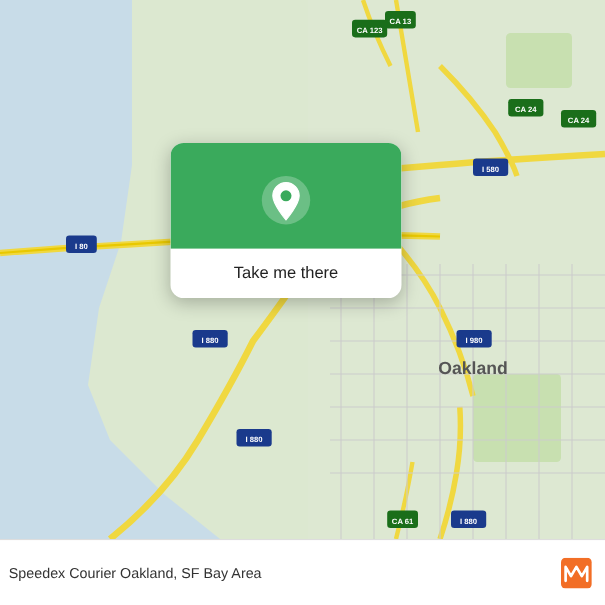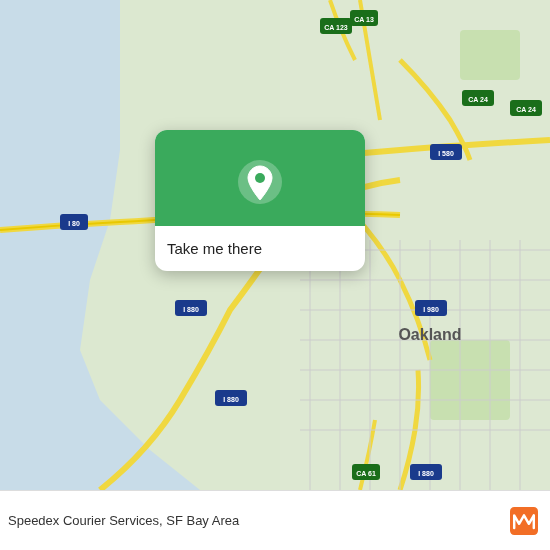--- a/index.html
+++ b/index.html
@@ -45,21 +45,21 @@
     }
 
     .location-pin-icon {
       width: 48px;
       height: 48px;
     }
 
     #popup-label {
       width: 100%;
       padding: 14px 12px;
-      text-align: left;
+      text-align: center;
       font-size: 15px;
       font-weight: 500;
       color: #222;
       cursor: pointer;
     }
 
     
     #bottom-bar {
       width: 550px;
       height: 60px;
@@ -206,21 +206,21 @@
         <path d="M24 8 C17 8 12 14 12 20 C12 28 24 42 24 42 C24 42 36 28 36 20 C36 14 31 8 24 8 Z" fill="white" stroke="white" stroke-width="1"></path>
         <circle cx="24" cy="20" r="5" fill="#3aaa5c"></circle>
       </svg>
     </div>
     <div id="popup-label">Take me there</div>
   </div>
 
 </div>
 
 <div id="bottom-bar">
-  <div id="bottom-text">Speedex Courier Services, SF Bay Area</div>
+  <div id="bottom-text">Speedex Courier Oakland, SF Bay Area</div>
   <div id="moovit-logo">
 
     <svg class="moovit-m-icon" viewBox="0 0 40 40" xmlns="http://www.w3.org/2000/svg">
       <rect width="40" height="40" rx="6" fill="#f26e26"></rect>
 
       <path d="M6 30 L6 12 L13 24 L20 12 L27 24 L34 12 L34 30" stroke="white" stroke-width="3.5" fill="none" stroke-linejoin="round" stroke-linecap="round"></path>
 
     </svg>
   </div>
 </div>

